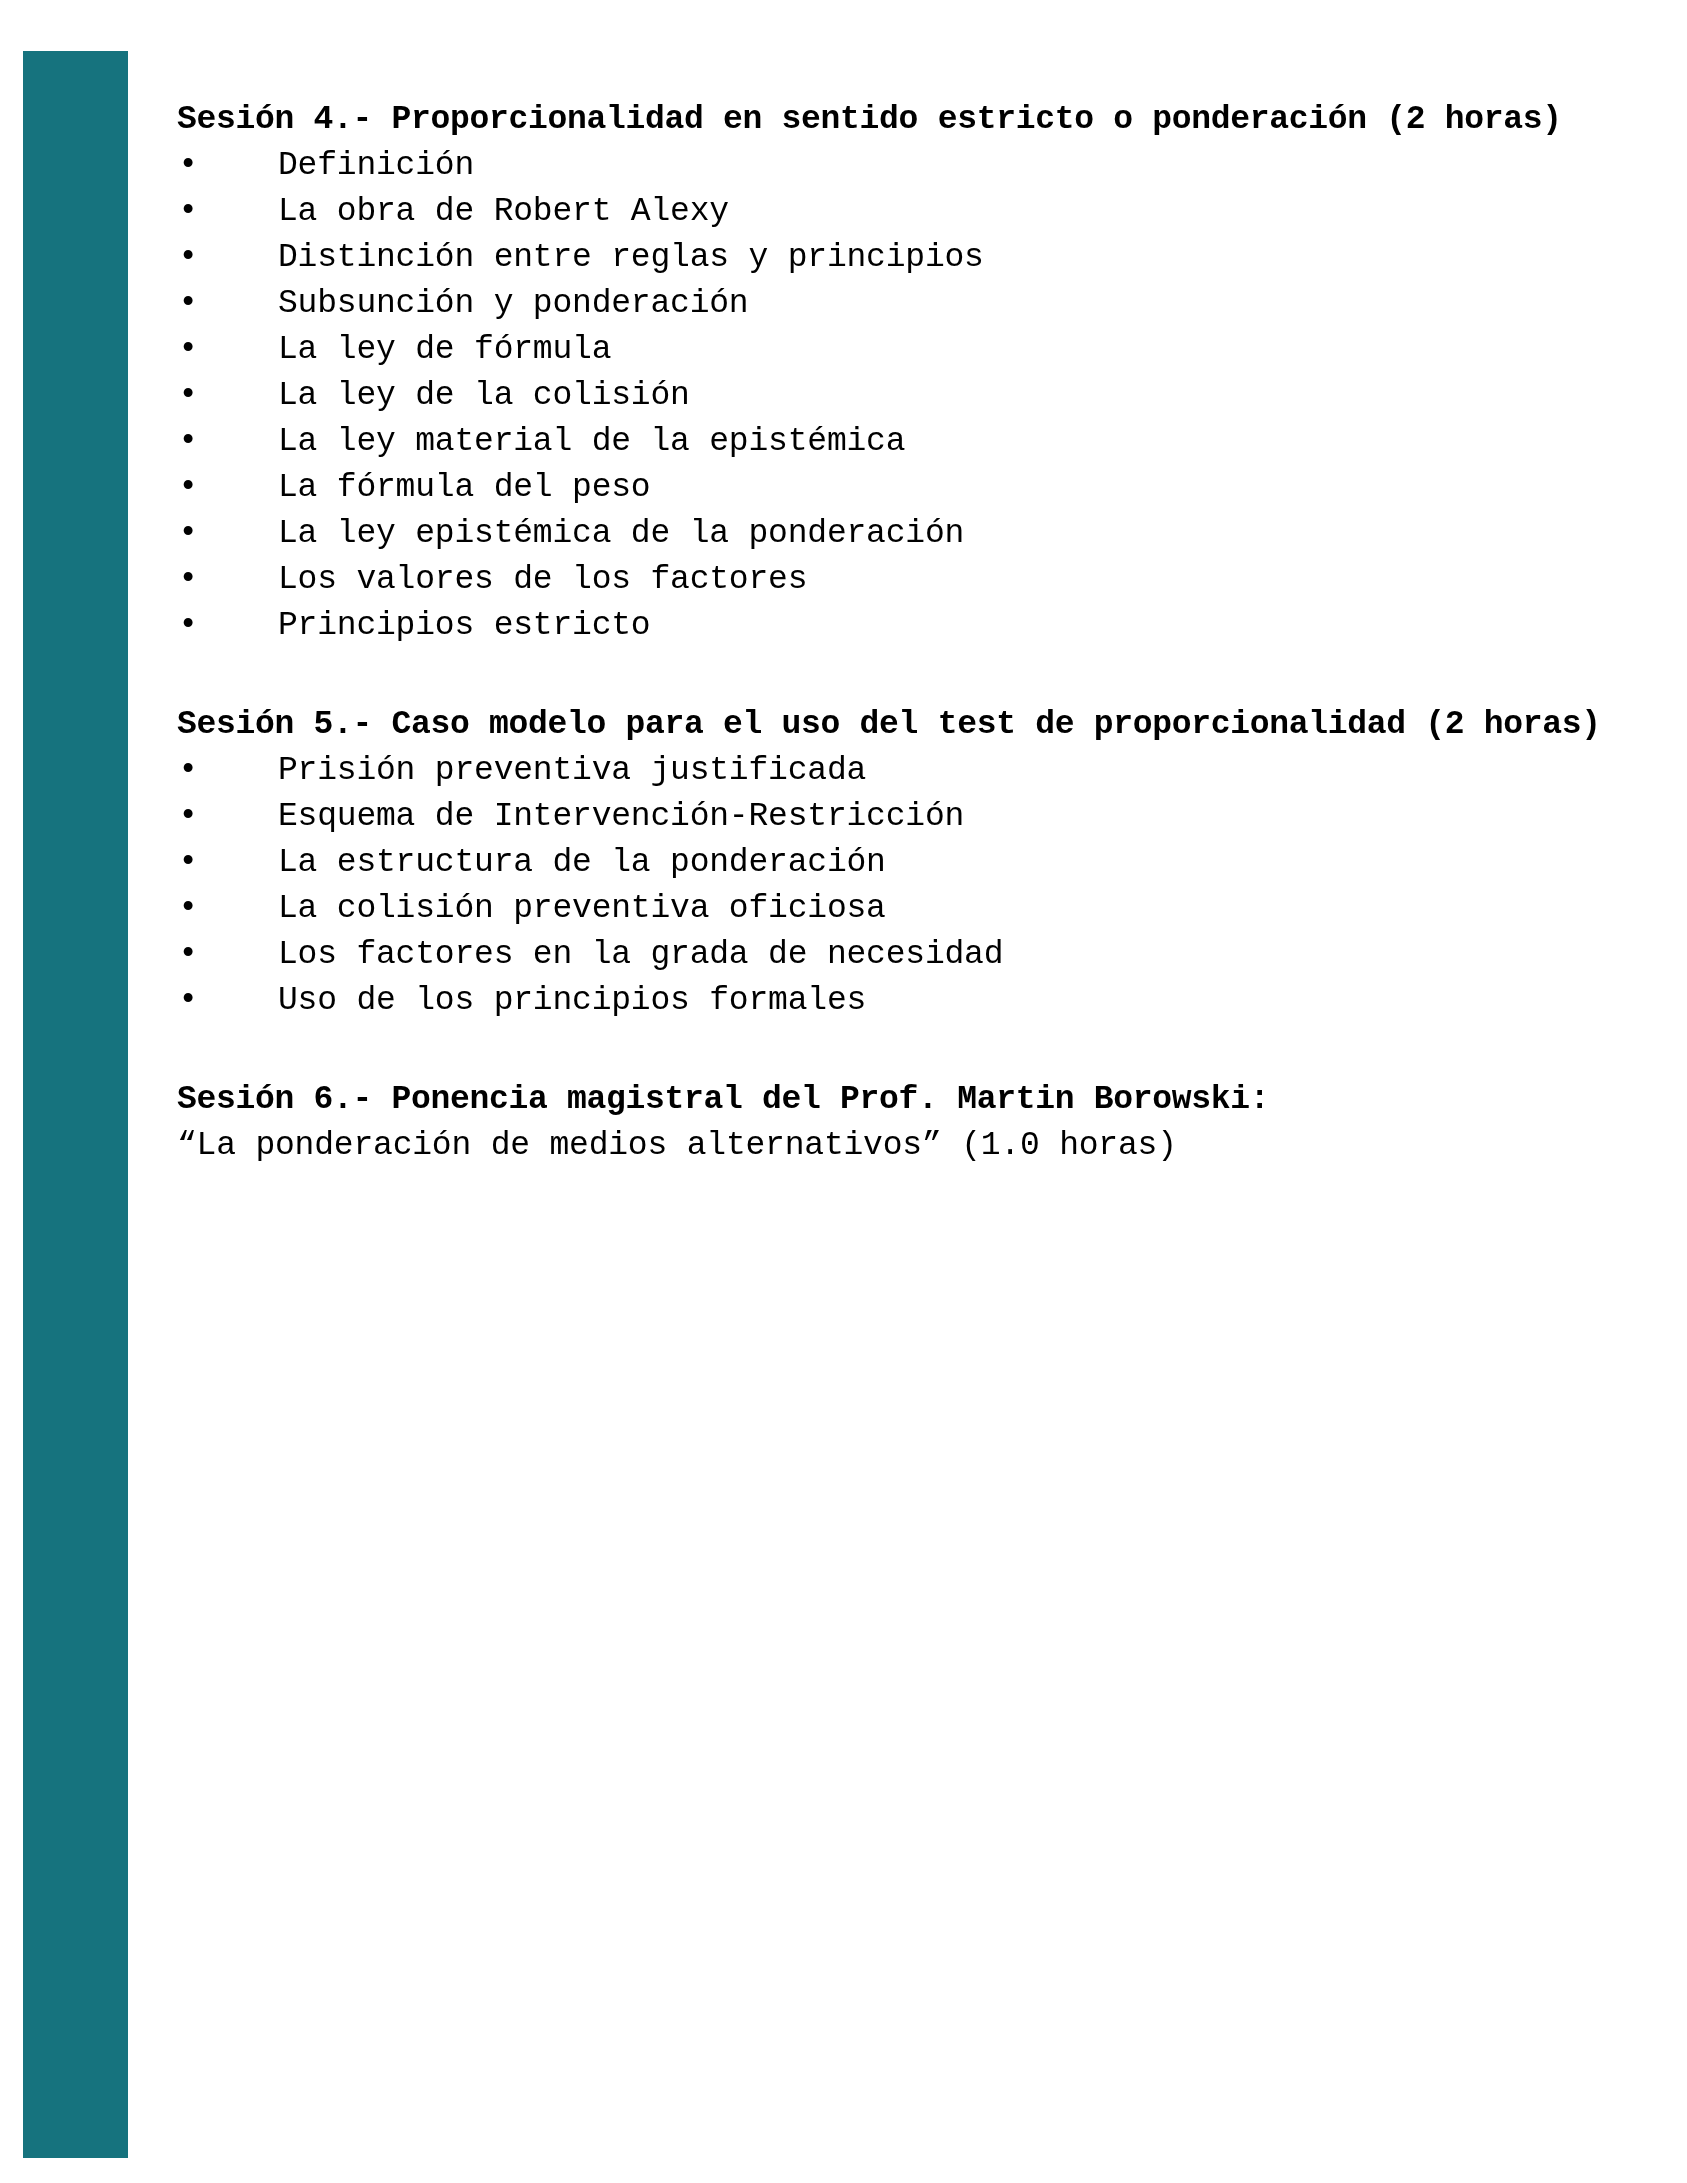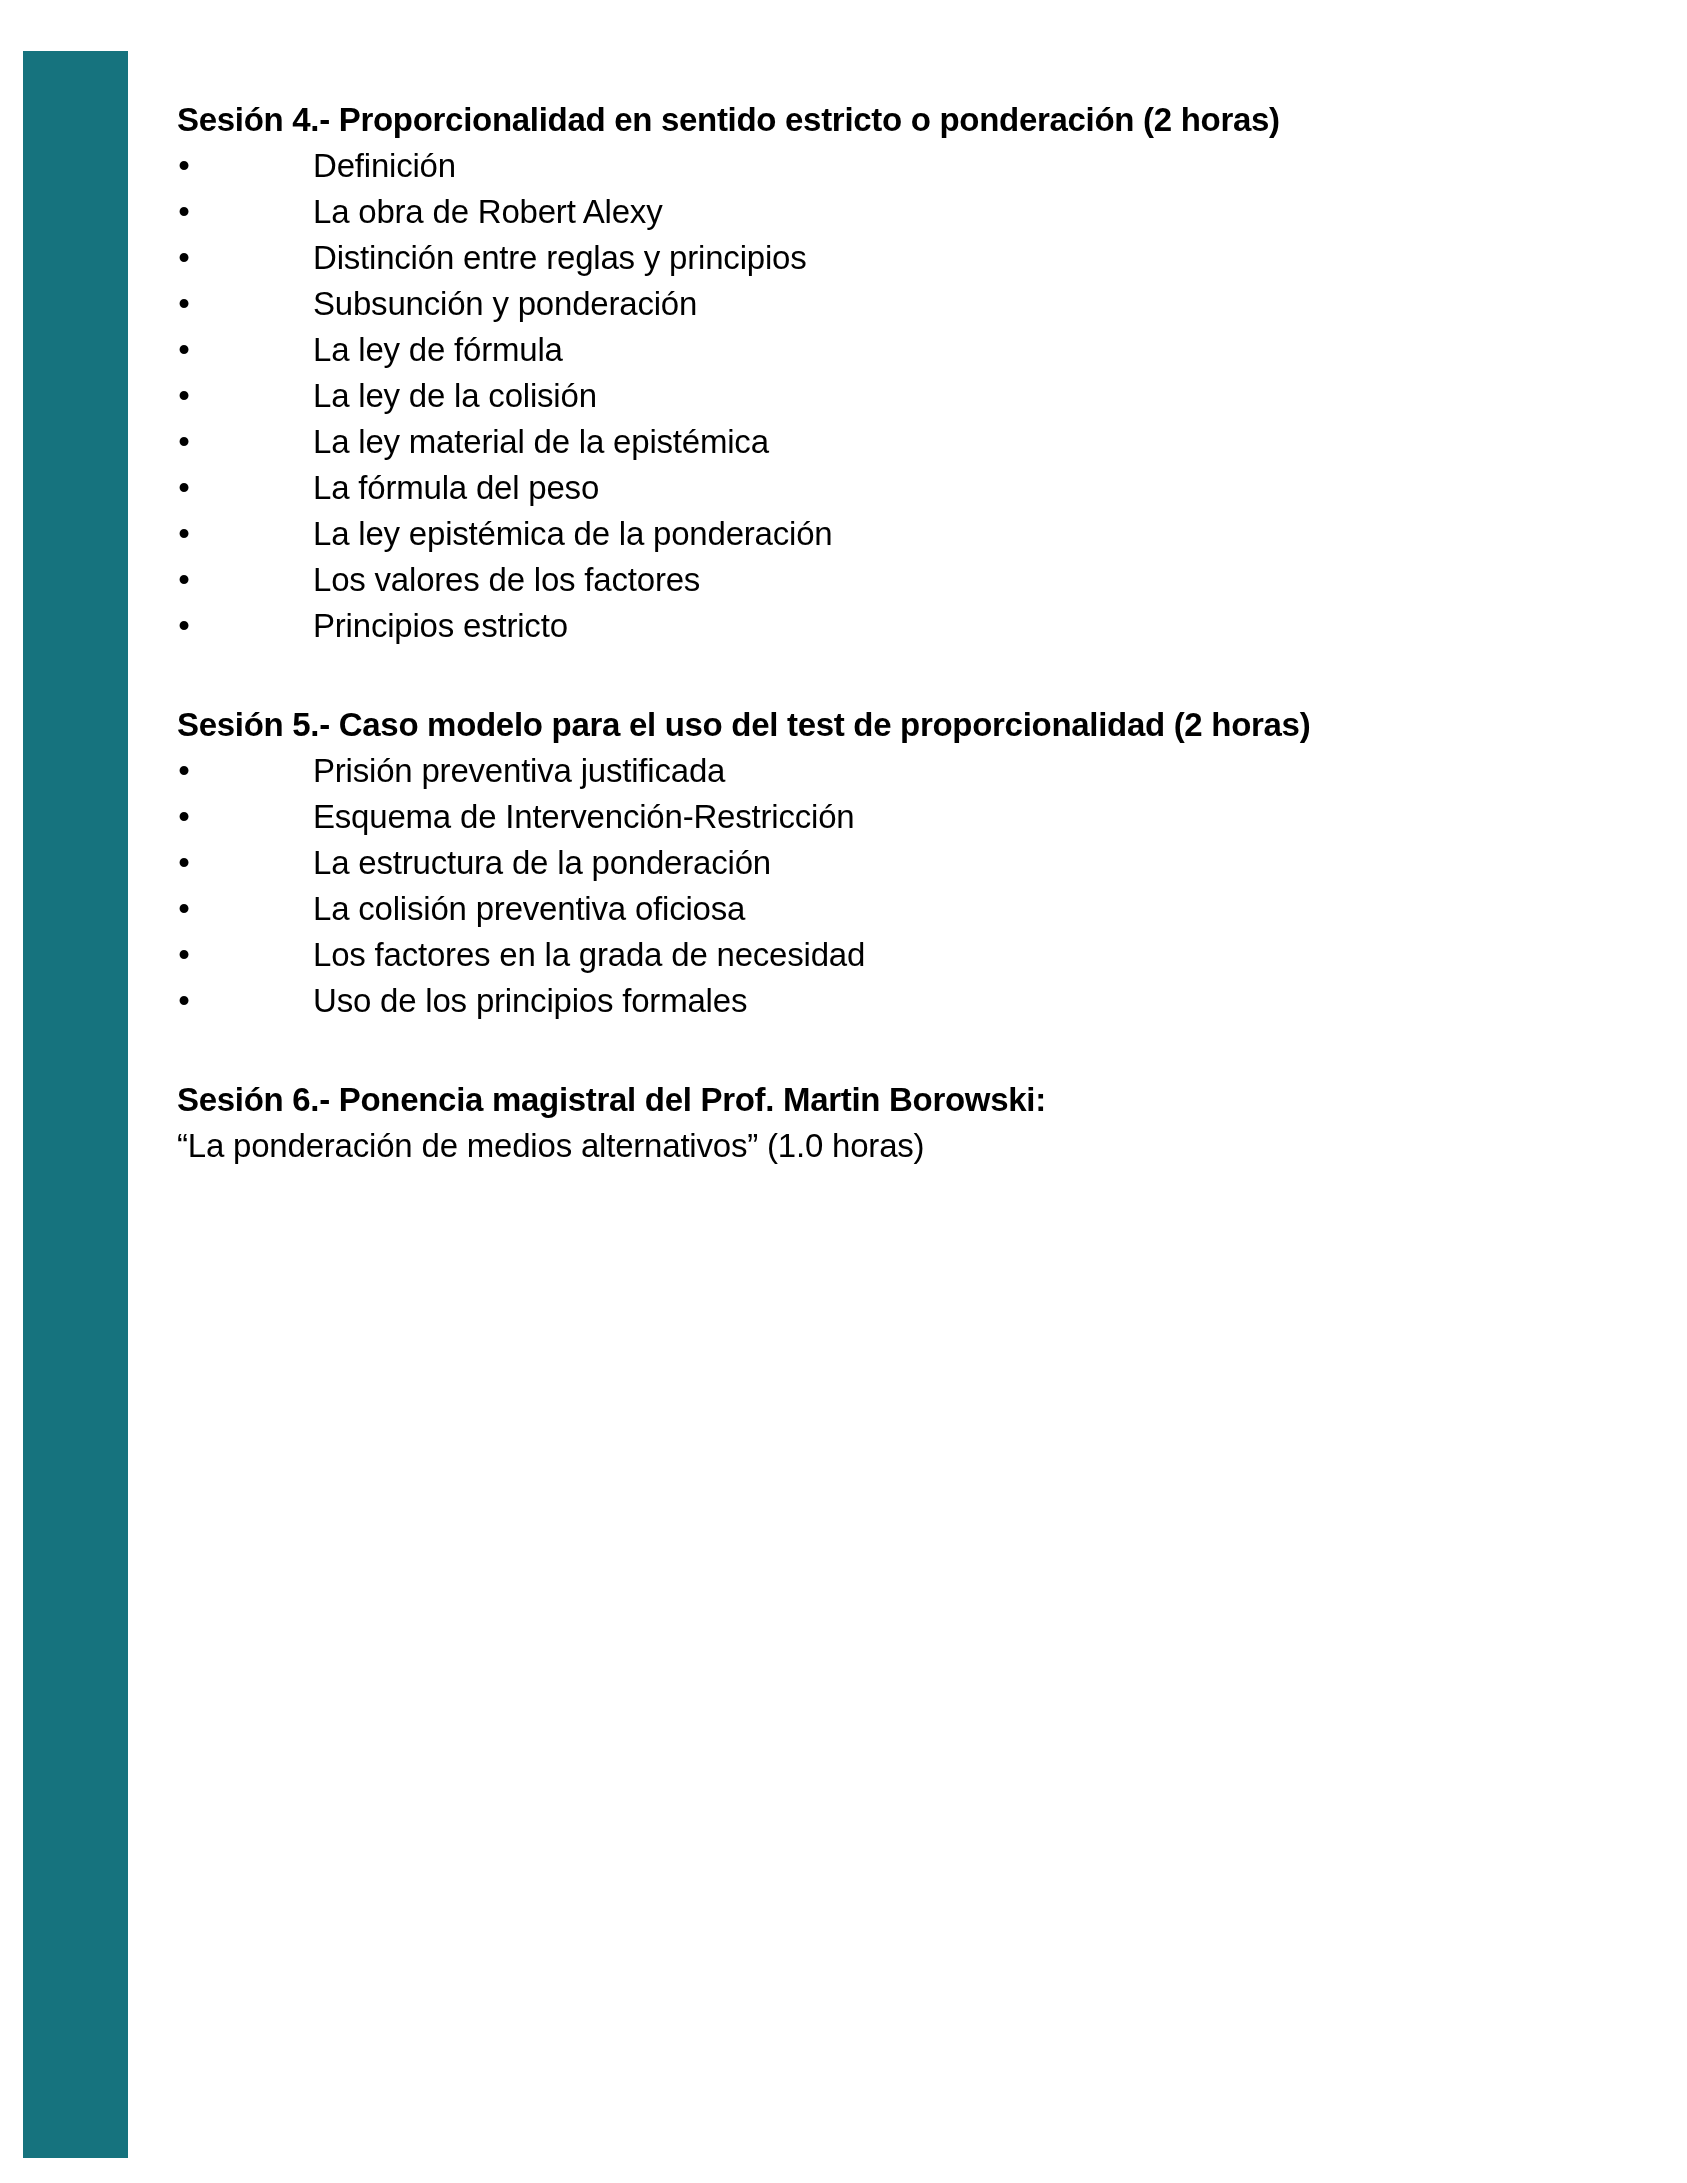--- a/index.html
+++ b/index.html
@@ -6,21 +6,21 @@
     margin: 0;
     padding: 0;
     background: #ffffff;
   }
   .page {
     position: relative;
     width: 1687px;
     height: 2183px;
     background: #ffffff;
     overflow: hidden;
-    font-family: Liberation Sans, sans-serif;
+    font-family: Liberation Mono, monospace;
     color: #000000;
   }
   .accent-bar {
     position: absolute;
     left: 23px;
     top: 51px;
     width: 105px;
     height: 2107px;
     background: #16737E;
   }
@@ -56,21 +56,20 @@
   }
   .bullet {
     flex: 0 0 101px;
     width: 101px;
     padding-left: 1.3px;
     box-sizing: border-box;
   }
   .topic-text {
     flex: 1 1 auto;
     white-space: nowrap;
-    margin-left: 35px;
   }
   .session-subtitle {
     margin: 0;
     font-size: 33px;
     font-weight: normal;
     line-height: 46px;
     letter-spacing: -0.2px;
     white-space: nowrap;
   }
 </style>

